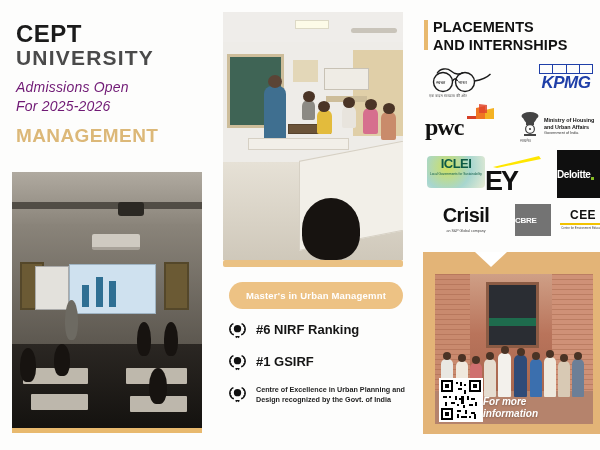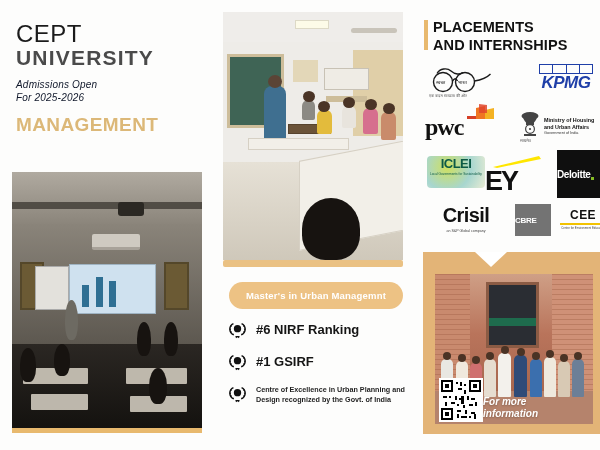--- a/index.html
+++ b/index.html
@@ -7,32 +7,32 @@
   body { font-family:"Liberation Sans", sans-serif; position:relative; }
 
   .poster { position:absolute; inset:0; background:#fdfdfc; }
 
   
   .col-left { position:absolute; left:0; top:0; width:205px; height:450px; }
 
   .brand { position:absolute; left:16px; top:22px; width:180px; }
   .brand-cept {
     font-family:"Liberation Sans", sans-serif;
-    font-size:24px; font-weight:400; letter-spacing:0.5px;
+    font-size:24px; font-weight:700; letter-spacing:0.5px;
     color:#1b1b1b; line-height:1.0;
   }
   .brand-univ {
     font-family:"Liberation Sans", sans-serif;
     font-size:21px; font-weight:700; letter-spacing:1.2px;
     color:#4a4a4a; line-height:1.05; margin-top:1px;
   }
   .brand-admissions {
     margin-top:9px;
-    font-size:10px; font-style:italic; font-weight:400;
-    color:#0f172a; line-height:1.32; letter-spacing:0.2px;
+    font-size:14px; font-style:italic; font-weight:400;
+    color:#701a75; line-height:1.32; letter-spacing:0.2px;
   }
   .brand-faculty {
     margin-top:10px;
     font-size:19px; font-weight:700; letter-spacing:0.4px;
     color:#dcb878; line-height:1.12;
   }
 
   .photo { position:absolute; overflow:hidden; background:#ddd; }
 
   

